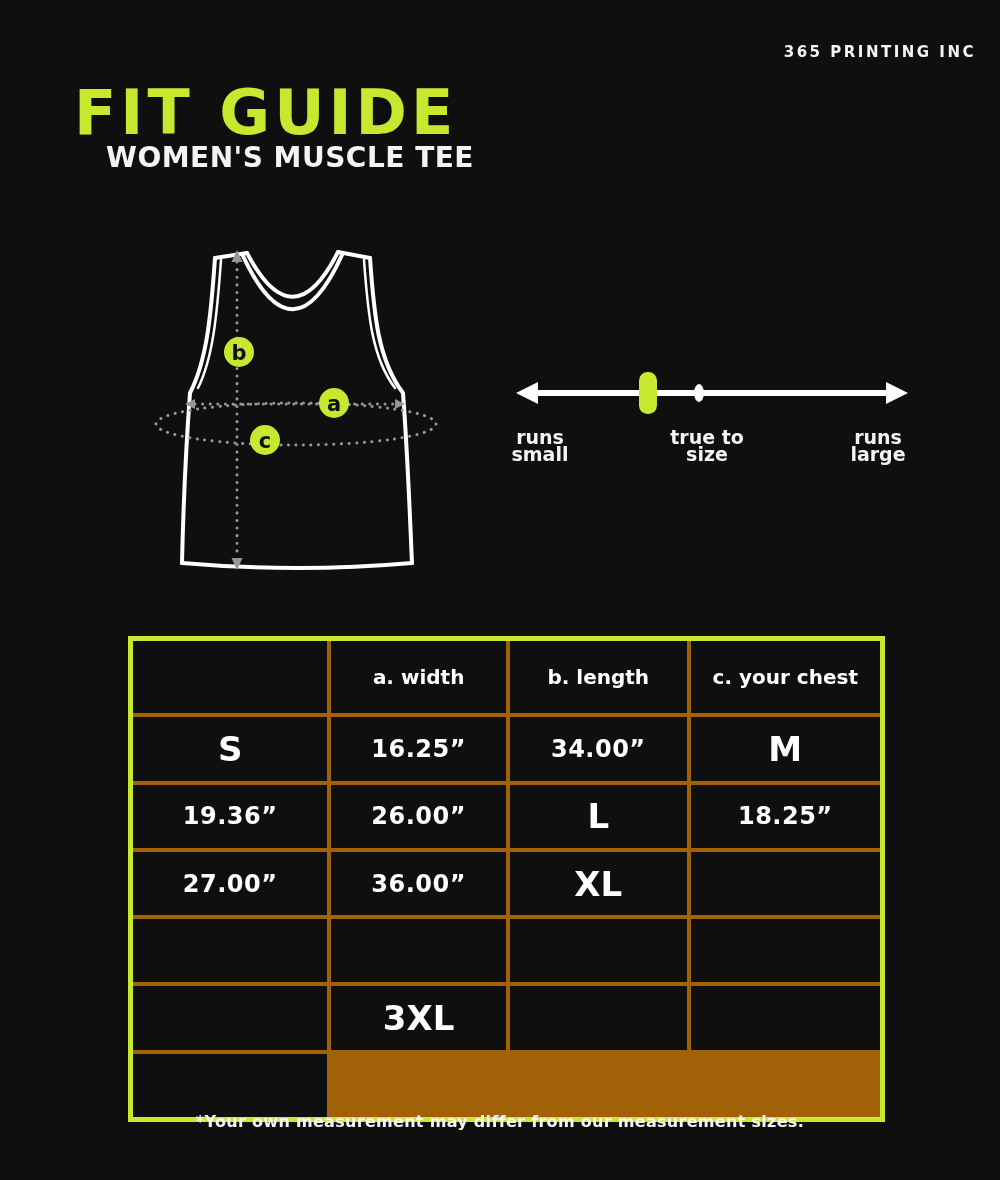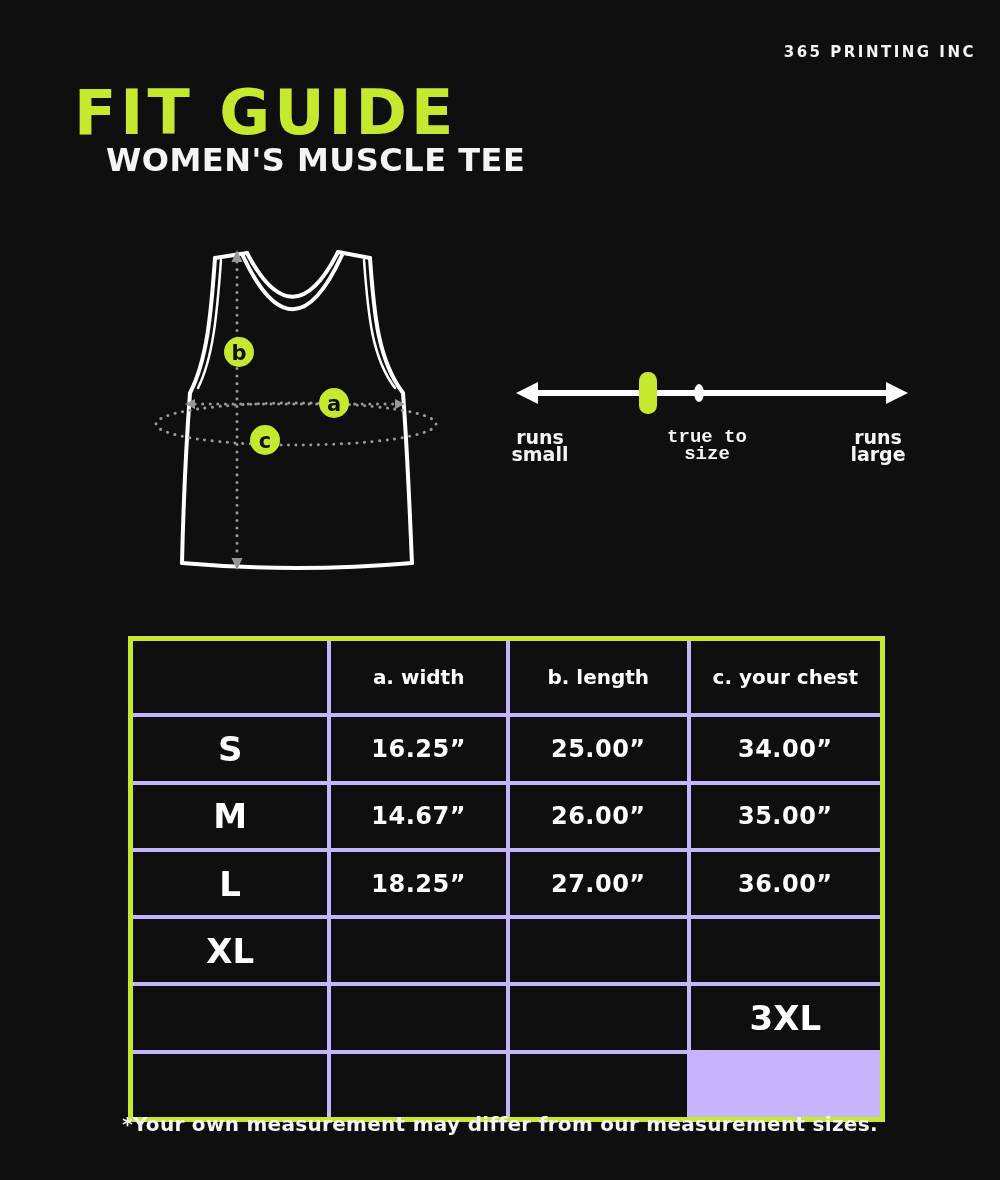--- a/index.html
+++ b/index.html
@@ -32,52 +32,52 @@
     margin: 16px;
     font-size: 62px;
     letter-spacing: 4px;
     color: #c6e82e;
     white-space: nowrap;
   }
   .subtitle {
     position: absolute;
     left: 106px;
     top: 141px;
-    font-size: 32px;
+    font-size: 28px;
     letter-spacing: 0.5px;
     color: #f4f4f4;
     white-space: nowrap;
   }
 
   
   .tank-svg { position: absolute; left: 140px; top: 230px; }
   .scale-svg { position: absolute; left: 510px; top: 362px; }
 
   .scale-label {
     position: absolute;
     width: 80px;
     text-align: center;
     font-size: 19px;
     line-height: 17px;
     color: #f4f4f4;
   }
   .scale-label.left   { left: 500px; top: 429px; }
-  .scale-label.center { left: 667px; top: 429px; font-family: Liberation Mono, monospace; }
+  .scale-label.center { left: 667px; top: 429px; }
   .scale-label.right  { left: 838px; top: 429px; }
 
   
   .size-table {
     position: absolute;
     left: 128px;
     top: 636px;
     width: 757px;
     height: 486px;
     box-sizing: border-box;
     border: 5px solid #c6e82e;
-    background: #c4b5fd;
+    background: #a16207;
     display: grid;
     grid-template-columns: 198fr 178fr 180fr 193fr;
     grid-template-rows: 72fr 63fr 63fr 63fr 63fr 63fr 63fr;
     gap: 4px;
   }
   .cell {
     background: #0f0f0f;
     display: flex;
     align-items: center;
     justify-content: center;
@@ -87,21 +87,21 @@
   .cell.size { font-size: 34px; }
   .cell.val  { font-size: 24px; letter-spacing: 0.5px; }
 
   
   .footnote {
     position: absolute;
     top: 1112px;
     left: 0;
     width: 100%;
     text-align: center;
-    font-size: 20px;
+    font-size: 16px;
     letter-spacing: 0.3px;
     color: #f4f4f4;
   }
 </style>
 </head>
 <body>
 
 <div class="page">
 
   <div class="brand">365 PRINTING INC</div>
@@ -170,27 +170,25 @@
   </div>
 
   <div class="size-table">
     <div class="cell head"></div>
     <div class="cell head">a. width</div>
     <div class="cell head">b. length</div>
     <div class="cell head">c. your chest</div>
 
     <div class="cell size">S</div>
     <div class="cell val">16.25”</div>
-    <div class="cell val">25.00”</div>
     <div class="cell val">34.00”</div>
 
     <div class="cell size">M</div>
-    <div class="cell val">14.67”</div>
+    <div class="cell val">19.36”</div>
     <div class="cell val">26.00”</div>
-    <div class="cell val">35.00”</div>
 
     <div class="cell size">L</div>
     <div class="cell val">18.25”</div>
     <div class="cell val">27.00”</div>
     <div class="cell val">36.00”</div>
 
     <div class="cell size">XL</div>
     <div class="cell val"></div>
     <div class="cell val"></div>
     <div class="cell val"></div>

